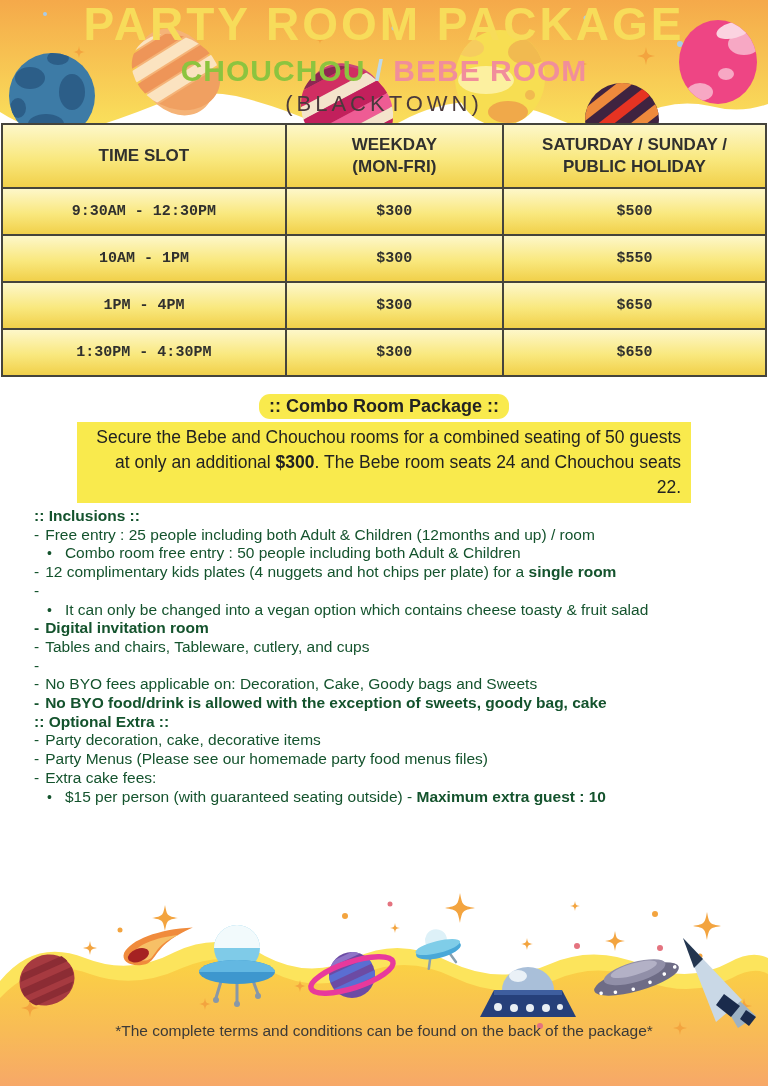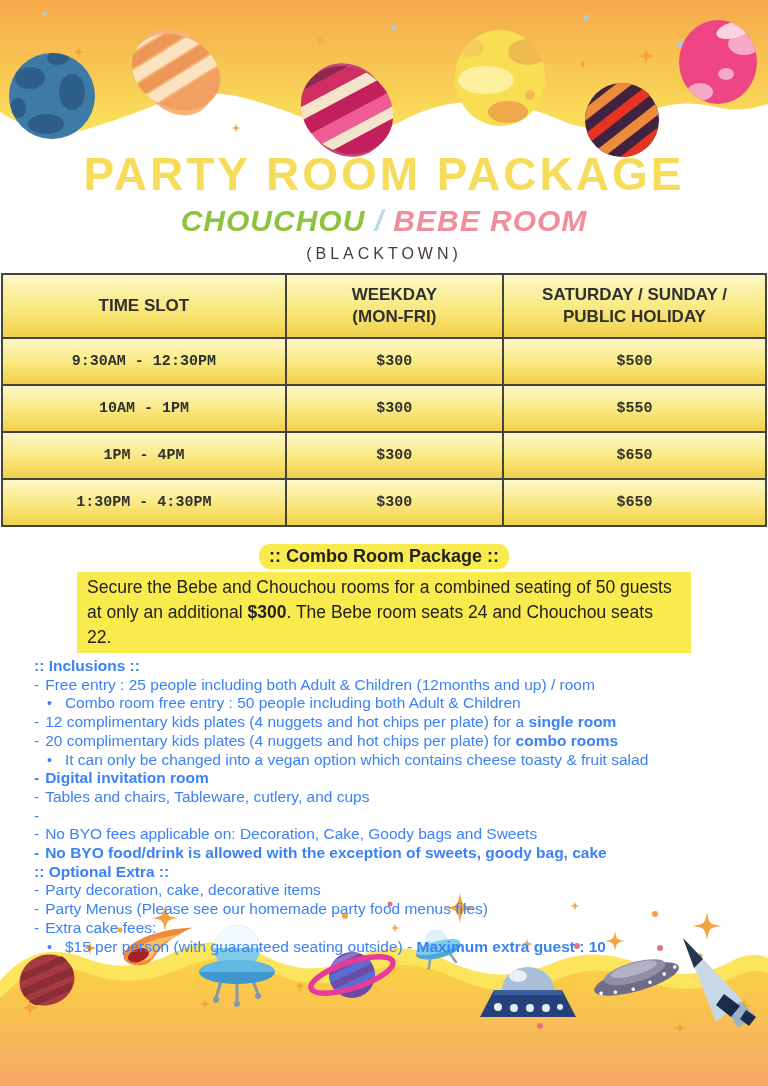--- a/index.html
+++ b/index.html
@@ -11,45 +11,44 @@
     margin: 0 auto;
     background: #ffffff;
     overflow: hidden;
     font-family: "Liberation Sans", sans-serif;
     color: #222;
   }
   .deco-svg { position: absolute; left: 0; pointer-events: none; }
   #top-deco { top: 0; z-index: 1; }
   #bottom-deco { top: 886px; z-index: 1; }
 
-  .content { position: relative; z-index: 2; padding-top: 150px; }
+  .content { position: relative; z-index: 2; }
 
   .title {
     text-align: center;
     font-size: 46px;
     font-weight: bold;
     letter-spacing: 3px;
     color: #F7DC5A;
     line-height: 49px;
   }
   .subtitle {
     text-align: center;
     font-size: 30px;
     font-weight: bold;
     letter-spacing: 1px;
     margin-top: 6px;
     line-height: 32px;
-    font-style: italic;
   }
   .subtitle .room-a { color: #8CC43F; }
   .subtitle .sep   { color: #BDD9EA; }
   .subtitle .room-b { color: #F18E9B; }
   .location {
     text-align: center;
-    font-size: 16px;
+    font-size: 22px;
     letter-spacing: 4px;
     color: #4A3A3C;
     margin-top: 5px;
     line-height: 24px;
   }
 
   table.pricing {
     width: 766px;
     margin: 7px auto 0 auto;
     border-collapse: collapse;
@@ -78,25 +77,25 @@
     border-radius: 11px;
   }
   .combo-body-wrap { text-align: center; margin-top: 3px; }
   .combo-body {
     display: inline-block;
     background: #F9EA4D;
     font-size: 17.5px;
     line-height: 25px;
     padding: 3px 10px;
     max-width: 614px;
-    text-align: left;
+    text-align: right;
   }
   .b { font-weight: bold; }
 
-  .lists { margin: 4px 30px 0 34px; font-size: 15.5px; line-height: 18.7px; color: #3b82f6; }
+  .lists { margin: 4px 30px 0 34px; font-size: 15.5px; line-height: 18.7px; color: #14532d; }
   .list-heading { font-weight: bold; }
   .li { display: flex; }
   .li .marker { flex: none; margin-right: 6px; }
   .li.indent { padding-left: 13px; }
   .li.indent .marker { margin-right: 13px; font-size: 14px; }
 
   .terms {
     position: absolute;
     left: 0; right: 0;
     top: 1022px;
@@ -291,21 +290,20 @@
           <div class="li indent">
             <span class="marker">•</span>
             <span><span>Combo room free entry : 50 people including both Adult &amp; Children</span></span>
           </div>
           <div class="li">
             <span class="marker">-</span>
             <span><span>12 complimentary kids plates (4 nuggets and hot chips per plate) for a </span><span class="b">single room</span></span>
           </div>
           <div class="li">
             <span class="marker">-</span>
-            <span><span>20 complimentary kids plates (4 nuggets and hot chips per plate) for </span><span class="b">combo rooms</span></span>
           </div>
           <div class="li indent">
             <span class="marker">•</span>
             <span><span>It can only be changed into a vegan option which contains cheese toasty &amp; fruit salad</span></span>
           </div>
           <div class="li">
             <span class="marker b">-</span>
             <span><span class="b">Digital invitation room</span></span>
           </div>
           <div class="li">
@@ -471,13 +469,14 @@
 
     <g>
       <path d="M700,78 L756,130 L738,142 Z" fill="#9DB2C4"></path>
       <path d="M746,124 L756,131 L749,140 L740,133 Z" fill="#1A2B4C"></path>
       <path d="M683,52 L742,114 L716,136 Z" fill="#C9D8E6"></path>
       <path d="M683,52 L703,73 L694,82 Z" fill="#24364F"></path>
       <path d="M724,108 L740,120 L731,131 L716,119 Z" fill="#1A2B4C"></path>
     </g>
   </svg>
 
+  <div class="terms">*The complete terms and conditions can be found on the back of the package*</div>
 </div>
 
 </body></html>

